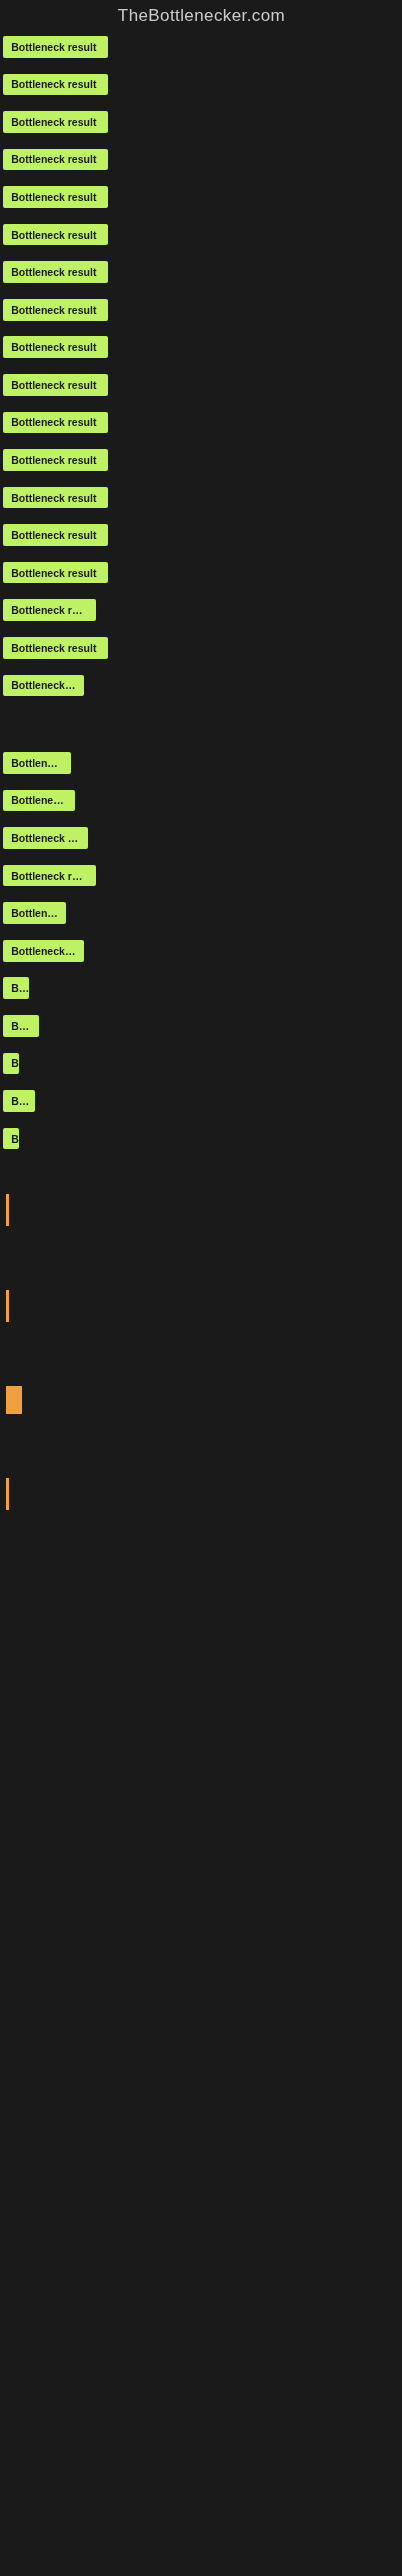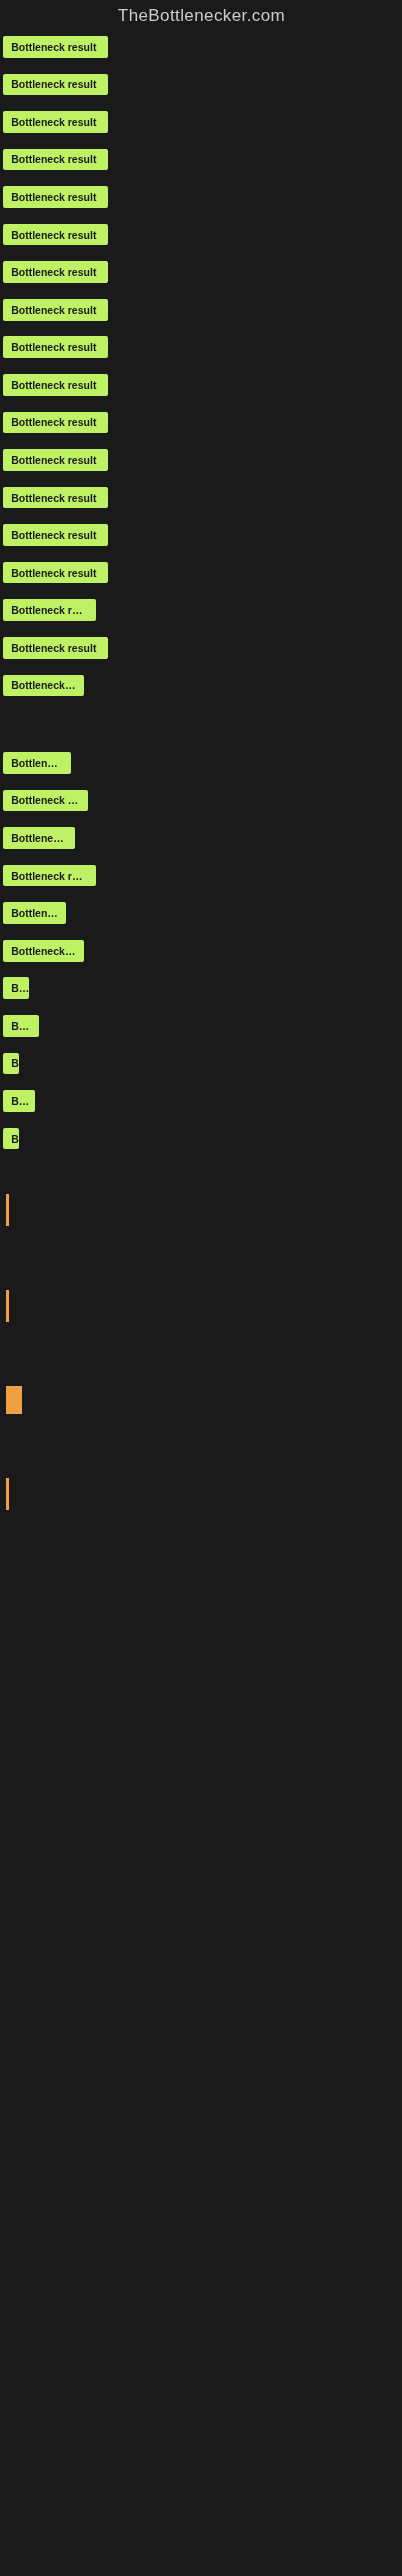--- a/index.html
+++ b/index.html
@@ -100,24 +100,24 @@
     <div class="bar-row">
       <span class="bottleneck-bar" style="width: 105px;">Bottleneck result</span>
     </div>
     <div class="bar-row">
       <span class="bottleneck-bar" style="width: 81px;">Bottleneck re</span>
     </div>
     <div class="bar-row">
       <span class="bottleneck-bar" style="width: 68px; margin-top: 40px;">Bottleneck</span>
     </div>
     <div class="bar-row">
-      <span class="bottleneck-bar" style="width: 85px;">Bottleneck res</span>
+      <span class="bottleneck-bar" style="width: 72px;">Bottleneck r</span>
     </div>
     <div class="bar-row">
-      <span class="bottleneck-bar" style="width: 72px;">Bottleneck r</span>
+      <span class="bottleneck-bar" style="width: 85px;">Bottleneck res</span>
     </div>
     <div class="bar-row">
       <span class="bottleneck-bar" style="width: 93px;">Bottleneck resu</span>
     </div>
     <div class="bar-row">
       <span class="bottleneck-bar" style="width: 63px;">Bottleneck</span>
     </div>
     <div class="bar-row">
       <span class="bottleneck-bar" style="width: 81px;">Bottleneck re</span>
     </div>

